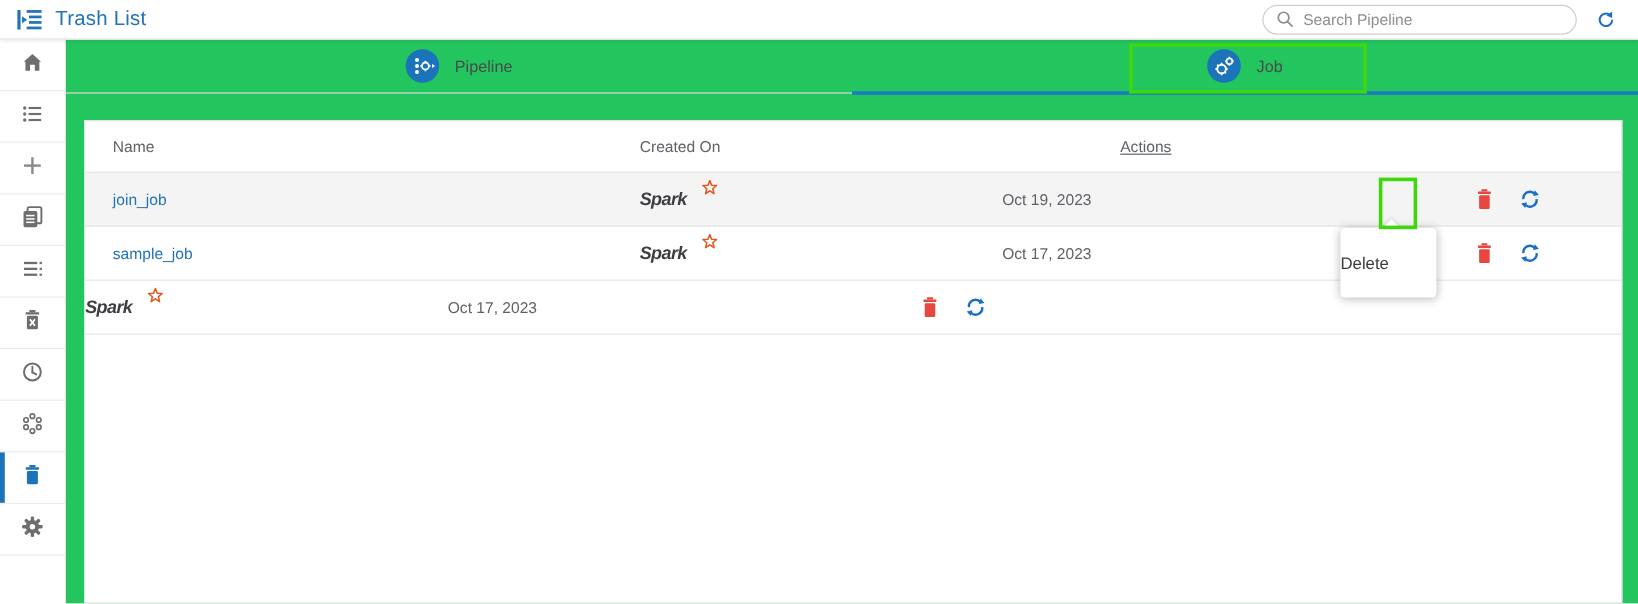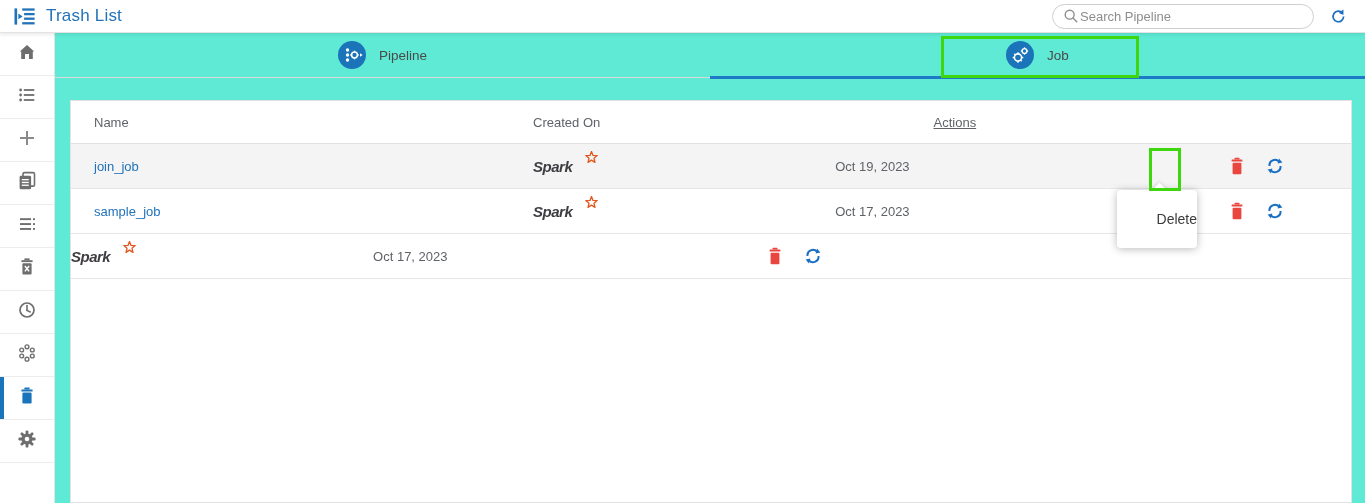--- a/index.html
+++ b/index.html
@@ -7,33 +7,33 @@
     font-family:"Liberation Sans", sans-serif; }
 
   
   .topbar { height:33px; display:flex; align-items:center; padding:0 12px 0 14px;
     background:#fff; border-bottom:1px solid #e3e3e3; box-shadow:0 2px 3px rgba(0,0,0,.08);
     position:relative; z-index:30; }
   .title { color:#2273b9; font-size:17px; font-weight:500; margin-left:11px; letter-spacing:.2px; }
   .topbar-spacer { flex:1; }
   .search-pill { width:262px; height:25px; border:1px solid #cfcfcf; border-radius:13px;
     display:flex; align-items:center; padding:0 10px; background:#fff; }
-  .search-pill input { border:none; outline:none; flex:1; font-size:13px; margin-left:1px;
+  .search-pill input { border:none; outline:none; flex:1; font-size:13px; margin-left:7px;
     color:#3b82f6; font-family:inherit; background:transparent; }
   .search-pill input::placeholder { color:#8e8e8e; }
   .top-refresh { margin-left:16px; margin-right:6px; cursor:pointer; display:flex; }
 
   
   .app-body { display:flex; height:470px; }
   .sidebar { width:55px; border-right:1px solid #e3e3e3; background:#fff; }
   .side-item { height:43px; display:flex; align-items:center; justify-content:center;
     border-bottom:1px solid #ececec; position:relative; cursor:pointer; }
   .side-item.active::before { content:""; position:absolute; left:0; top:0; bottom:0;
     width:4px; background:#1b74ba; }
-  .content { flex:1; position:relative; background:#5eead4; }
+  .content { flex:1; position:relative; background:#22c55e; }
 
   
   .tabbar { height:45px; display:flex; border-bottom:1px solid #d9d9d9; }
   .tab { width:50%; display:flex; align-items:center; justify-content:center; gap:13px;
     cursor:pointer; position:relative; }
   .tab.active::after { content:""; position:absolute; left:0; right:0; bottom:-2px;
     height:3px; background:#1e7ac6; }
   .tab-label { font-size:13.5px; color:#4a4a4a; }
   .tab-circle { width:28px; height:28px; border-radius:50%; background:#1b74ba;
     display:flex; align-items:center; justify-content:center; }
@@ -46,32 +46,32 @@
   .drow { height:45px; border-bottom:1px solid #e6e6e6; font-size:13px; }
   .drow.hl { background:#f4f4f4; }
   .cell { display:flex; align-items:center; }
   .c1 { width:36.1%; padding-left:23px; }
   .c2 { width:23.6%; }
   .c3 { width:25.6%; color:#5f6368; }
   .c4 { width:14.7%; justify-content:center;text-decoration:underline; }
   .name-link { color:#2273b9; cursor:pointer; }
 
   
-  .spark { position:relative; display:inline-flex; align-items:flex-end;gap:17px; }
+  .spark { position:relative; display:inline-flex; align-items:center;gap:17px; }
   .spark-text { font-style:italic; font-weight:700; font-size:15px; color:#3f3d42;
     letter-spacing:-.5px; }
   .spark-star { position:relative; top:-8px; left:-4px; }
 
   .action-icons { display:flex; align-items:center; gap:20px; }
   .act { cursor:pointer; display:flex; }
 
   
   .tooltip { position:absolute; left:1062px; top:157px; width:80px; height:58px;
     background:#fff; border-radius:4px; box-shadow:0 1px 8px rgba(0,0,0,.28);
-    display:flex; align-items:center; justify-content:flex-end; z-index:20; }
+    display:flex; align-items:center; justify-content:flex-start; z-index:20; }
   .tooltip::before { content:""; position:absolute; top:-5px; left:37px; width:11px;
     height:11px; background:#fff; transform:rotate(45deg); box-shadow:-2px -2px 3px rgba(0,0,0,.06); }
   .tooltip-text { font-size:14px; color:#3b3b3b; }
 
   
   .ann { position:absolute; border:3px solid #3ed70e; pointer-events:none; z-index:40; }
   .ann-tab { left:886px; top:3px; width:198px; height:42px; }
   .ann-trash { left:1094px; top:115px; width:32px; height:43px; }
 </style>
 </head>

